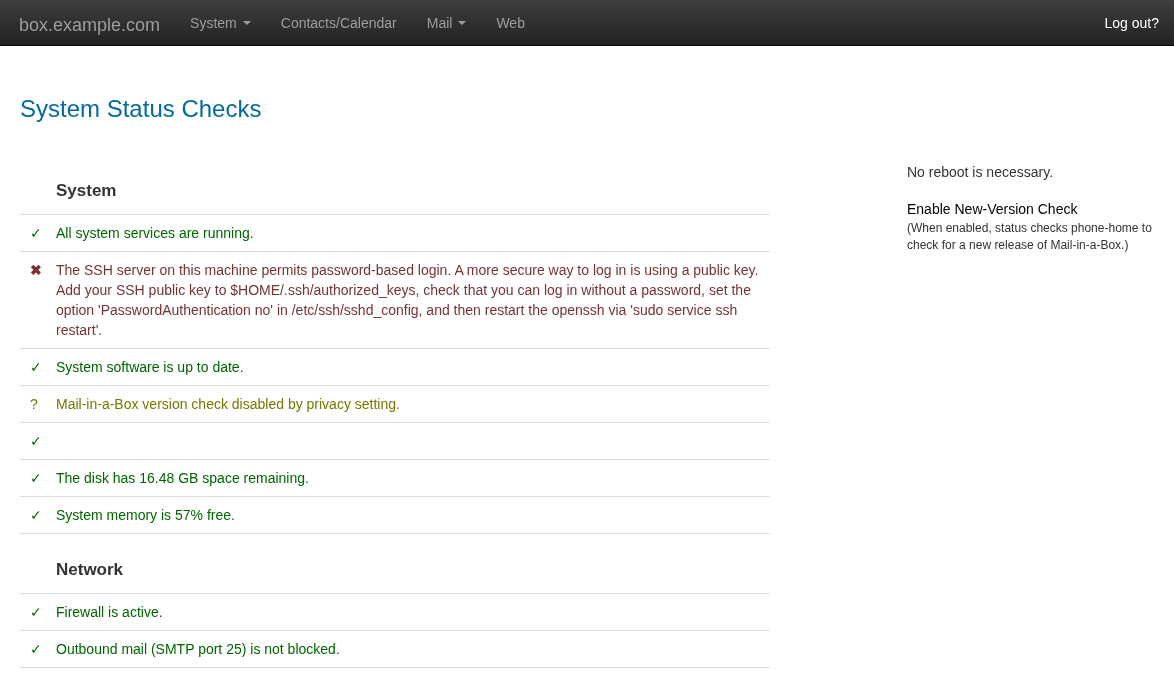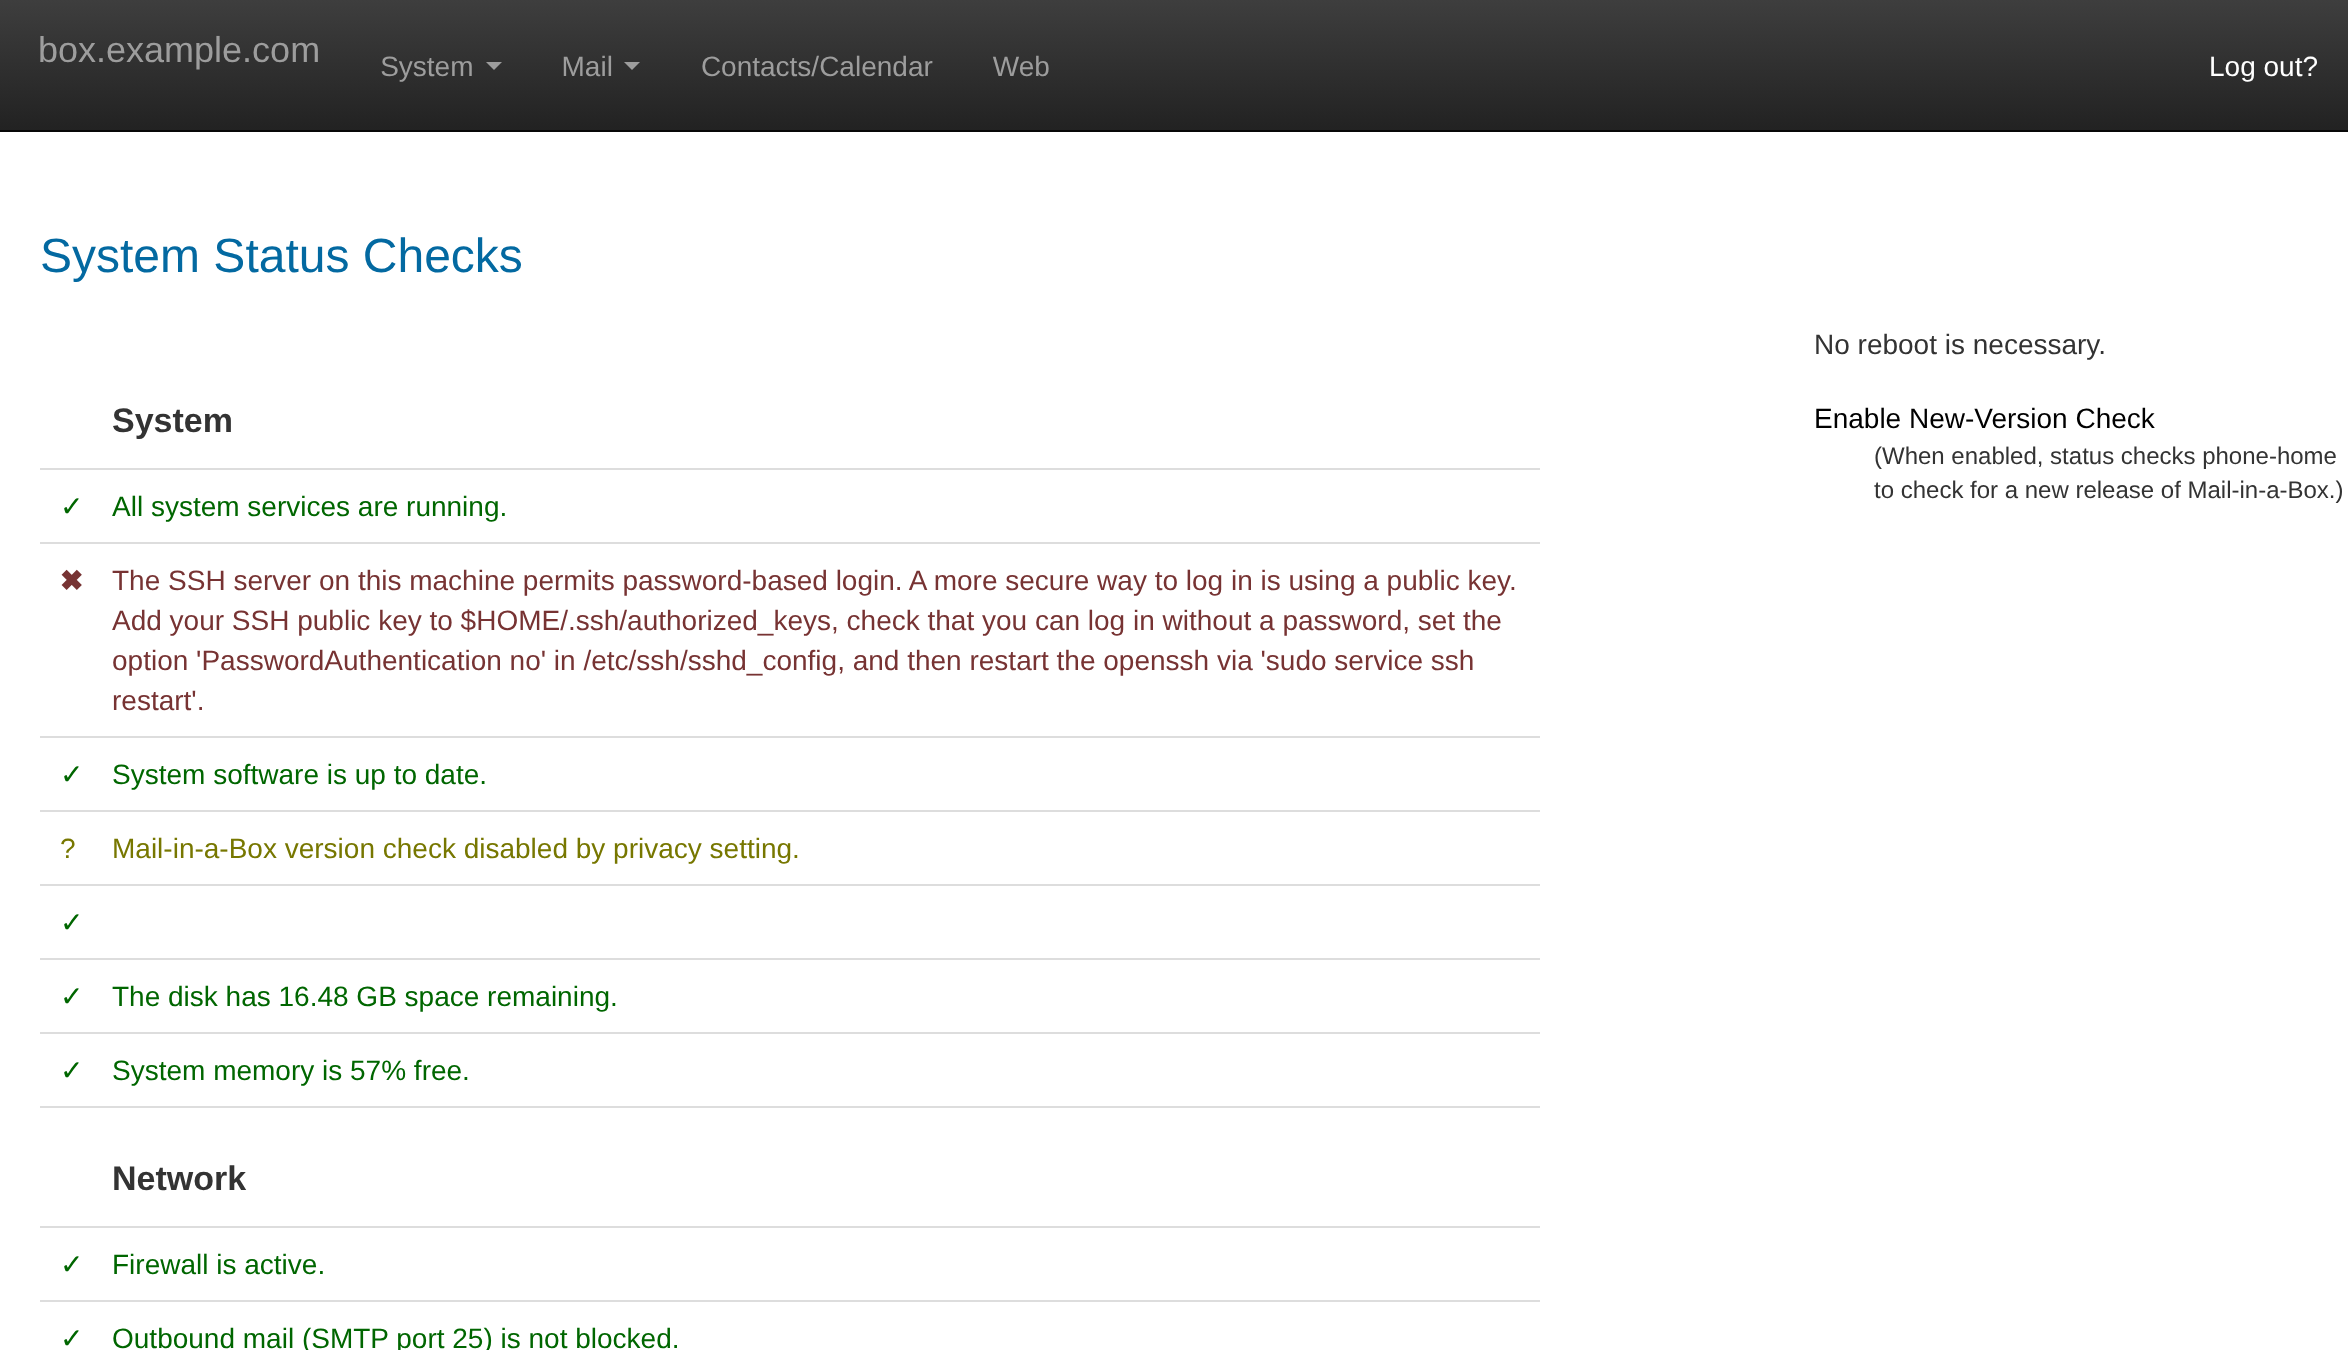--- a/index.html
+++ b/index.html
@@ -4,21 +4,21 @@
 <style>
   * { box-sizing: border-box; margin: 0; padding: 0; }
   html, body { background: #fff; }
   body {
     width: 1174px; height: 675px; overflow: hidden; position: relative;
     font-family: "Liberation Sans", sans-serif; color: #333; font-size: 14px;
   }
 
   
   .navbar {
-    height: 66px; width: 100%;
+    height: 46px; width: 100%;
     background: linear-gradient(to bottom, #3e3e3e 0%, #222 100%);
     border-bottom: 1px solid #080808;
     display: flex; align-items: stretch;
   }
   .navbar-brand {
     color: #9d9d9d; font-size: 18px; line-height: 50px;
     padding: 0 15px 0 19px; text-decoration: none; white-space: nowrap;
   }
   .navbar-nav { display: flex; list-style: none; }
   .nav-item {
@@ -56,38 +56,38 @@
   .check-row.error .check-icon { font-weight: 700; }
   .check-row.warning { color: #770; }
 
   
   .aside { position: absolute; left: 907px; top: 164px; width: 266px; }
   .reboot-status { font-size: 14px; color: #333; margin-bottom: 21px; }
   .version-check-link {
     display: inline-block; font-size: 14px; color: #000000;
     text-decoration: none; cursor: pointer; margin-bottom: 3px;
   }
-  .version-check-note { font-size: 12px; color: #333; line-height: 17px; margin-left: 30px; }
+  .version-check-note { font-size: 12px; color: #333; line-height: 17px; }
 </style>
 </head>
 <body>
 
 <nav class="navbar">
   <a class="navbar-brand">box.example.com</a>
   <ul class="navbar-nav">
     <li class="nav-item">
       <span>System</span>
       <span class="caret"></span>
     </li>
     <li class="nav-item">
+      <span>Contacts/Calendar</span>
+    </li>
+    <li class="nav-item">
       <span>Mail</span>
       <span class="caret"></span>
-    </li>
-    <li class="nav-item">
-      <span>Contacts/Calendar</span>
     </li>
     <li class="nav-item">
       <span>Web</span>
     </li>
   </ul>
   <ul class="navbar-nav navbar-right">
     <li class="nav-item nav-logout">Log out?</li>
   </ul>
 </nav>
 

